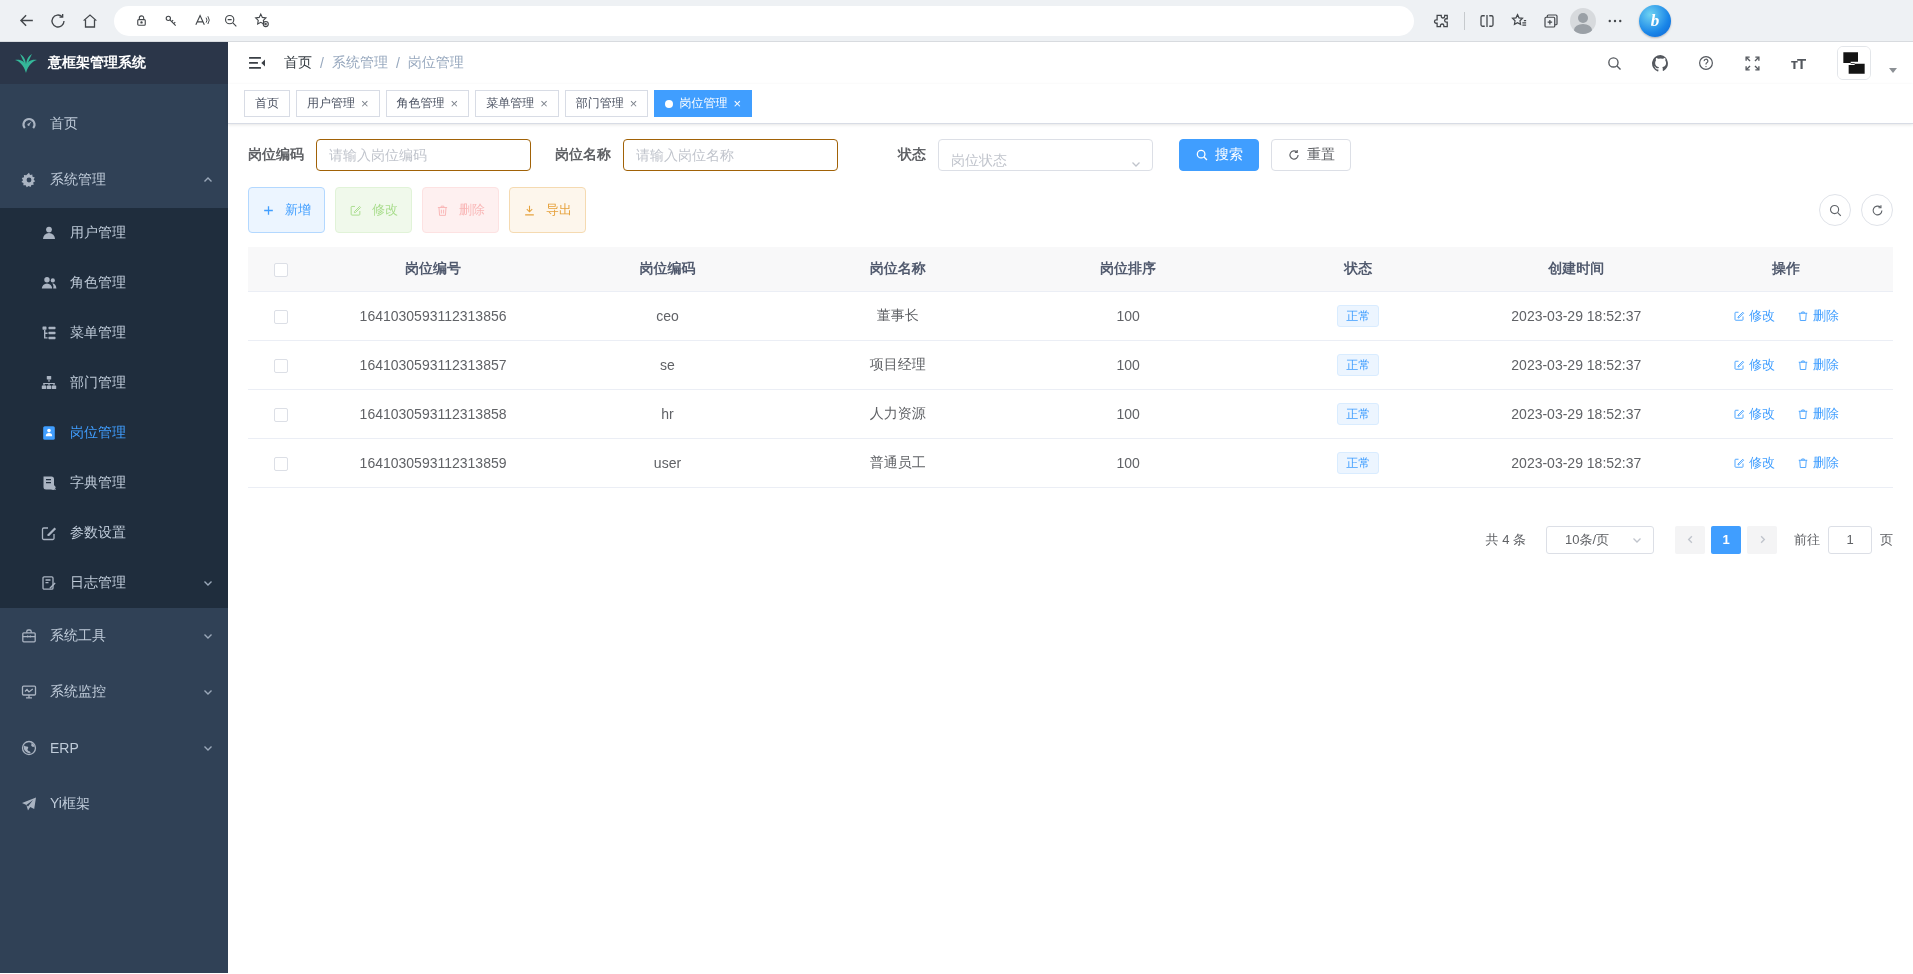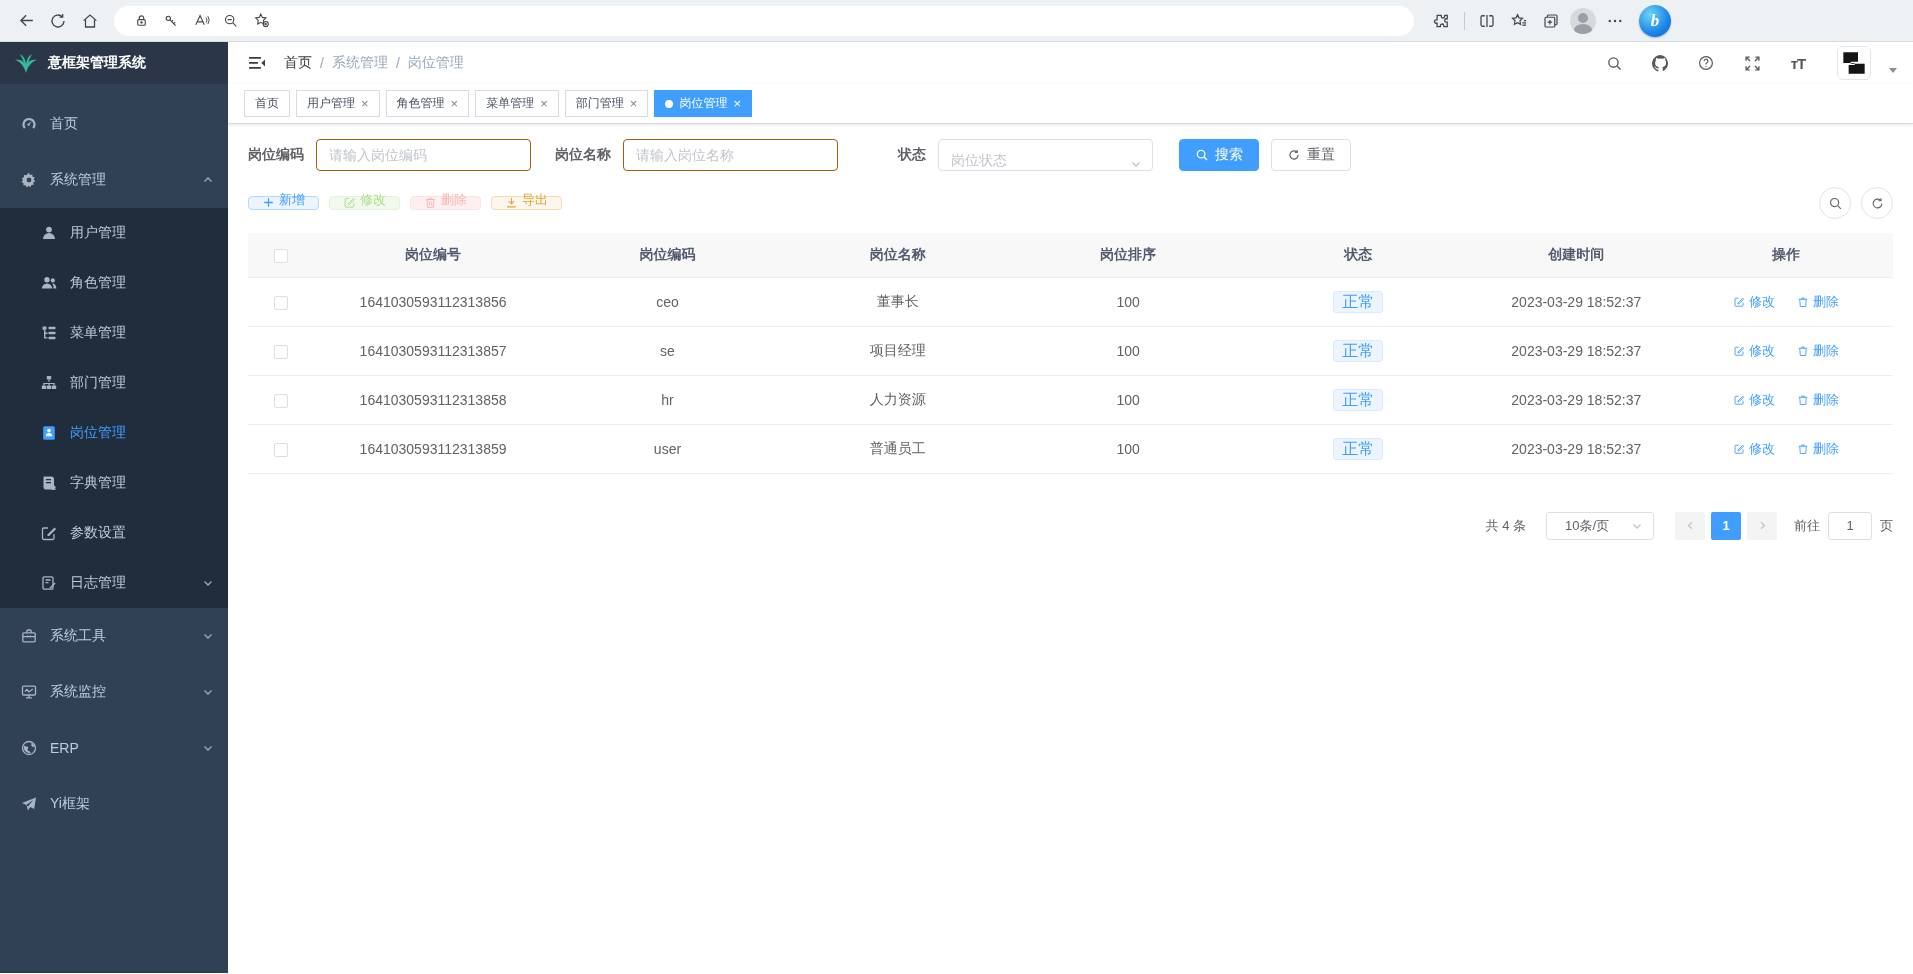--- a/index.html
+++ b/index.html
@@ -68,33 +68,33 @@
   .f-label { font-weight:bold; color:#606266; margin-right:12px; white-space:nowrap; }
   .f-input { width:215px; height:32px; border:1px solid #a16207; border-radius:4px; padding:0 12px; font-size:14px; color:#606266; outline:none; font-family:inherit; }
   .f-input::placeholder { color:#c0c4cc; }
   .f-select { width:215px; height:32px; border:1px solid #dcdfe6; border-radius:4px; padding:4px 10px 0 12px; display:flex; align-items:flex-end; cursor:pointer; }
   .f-select .sel-text { color:#c0c4cc; flex:1; font-size:14px; }
   .f-select .sel-caret { color:#c0c4cc; }
   .btn { height:32px; border-radius:4px; font-size:14px; padding:0 15px; display:inline-flex; align-items:center; gap:6px; cursor:pointer; border:1px solid #dcdfe6; background:#fff; color:#606266; font-family:inherit; white-space:nowrap; }
   .btn-primary { background:#409eff; border-color:#409eff; color:#fff; }
 
   .toolbar { display:flex; align-items:center; gap:10px; margin-top:16px; }
-  .btn-sm { height:14px; border-radius:4px; font-size:13px; padding:0 13px; display:inline-flex; align-items:flex-end; gap:4px; cursor:pointer; border:1px solid transparent; font-family:inherit; white-space:nowrap; }
+  .btn-sm { height:46px; border-radius:4px; font-size:13px; padding:0 13px; display:inline-flex; align-items:center; gap:10px; cursor:pointer; border:1px solid transparent; font-family:inherit; white-space:nowrap; }
   .plain-primary  { color:#409eff; background:#ecf5ff; border-color:#b3d8ff; }
   .plain-success.is-disabled { color:#a9dd8d; background:#f0f9eb; border-color:#e1f3d8; cursor:not-allowed; }
   .plain-danger.is-disabled  { color:#f9b6b6; background:#fef0f0; border-color:#fde2e2; cursor:not-allowed; }
   .plain-warning  { color:#e6a23c; background:#fdf6ec; border-color:#f5dab1; }
   .tool-right { margin-left:auto; display:flex; gap:10px; }
   .circle-btn { width:32px; height:32px; border-radius:50%; border:1px solid #e0e3e9; background:#fff; color:#5f6368; display:flex; align-items:center; justify-content:center; cursor:pointer; }
 
   table.grid { width:100%; border-collapse:collapse; margin-top:14px; font-size:14px; color:#606266; table-layout:fixed; }
   .grid th { background:#f8f8f9; color:#515a6e; font-weight:bold; height:44px; border-bottom:1px solid #ebeef5; text-align:center; }
   .grid td { height:49px; border-bottom:1px solid #ebeef5; text-align:center; white-space:nowrap; }
   .checkbox { width:14px; height:14px; border:1px solid #dcdfe6; border-radius:2px; display:inline-block; background:#fff; vertical-align:middle; cursor:pointer; }
-  .tag-info { display:inline-block; padding:0 8px; height:22px; line-height:20px; background:#ecf5ff; border:1px solid #d9ecff; color:#409eff; border-radius:3px; font-size:16px; }
+  .tag-info { display:inline-block; padding:0 8px; height:22px; line-height:20px; background:#ecf5ff; border:1px solid #d9ecff; color:#409eff; border-radius:3px; font-size:12px; }
   .op-link { color:#409eff; display:inline-flex; align-items:center; gap:4px; margin:0 9px; cursor:pointer; font-size:13px; }
 
   .pagination { display:flex; align-items:center; justify-content:flex-end; margin-top:38px; font-size:13px; color:#606266; }
   .pg-total { margin-right:20px; }
   .pg-size { width:108px; height:28px; border:1px solid #dcdfe6; border-radius:3px; display:flex; align-items:center; justify-content:space-between; padding:0 10px 0 18px; margin-right:18px; cursor:pointer; background:#fff; }
   .pg-size .sel-caret { color:#c0c4cc; }
   .pg-btn { min-width:30px; height:28px; margin:0 3px; background:#f4f4f5; color:#c0c4cc; border-radius:2px; display:flex; align-items:center; justify-content:center; font-size:13px; cursor:pointer; }
   .pg-btn.current { background:#409eff; color:#fff; font-weight:bold; }
   .pg-goto { margin-left:14px; display:flex; align-items:center; gap:8px; }
   .pg-input { width:44px; height:28px; border:1px solid #dcdfe6; border-radius:3px; text-align:center; font-size:13px; color:#606266; outline:none; font-family:inherit; }

